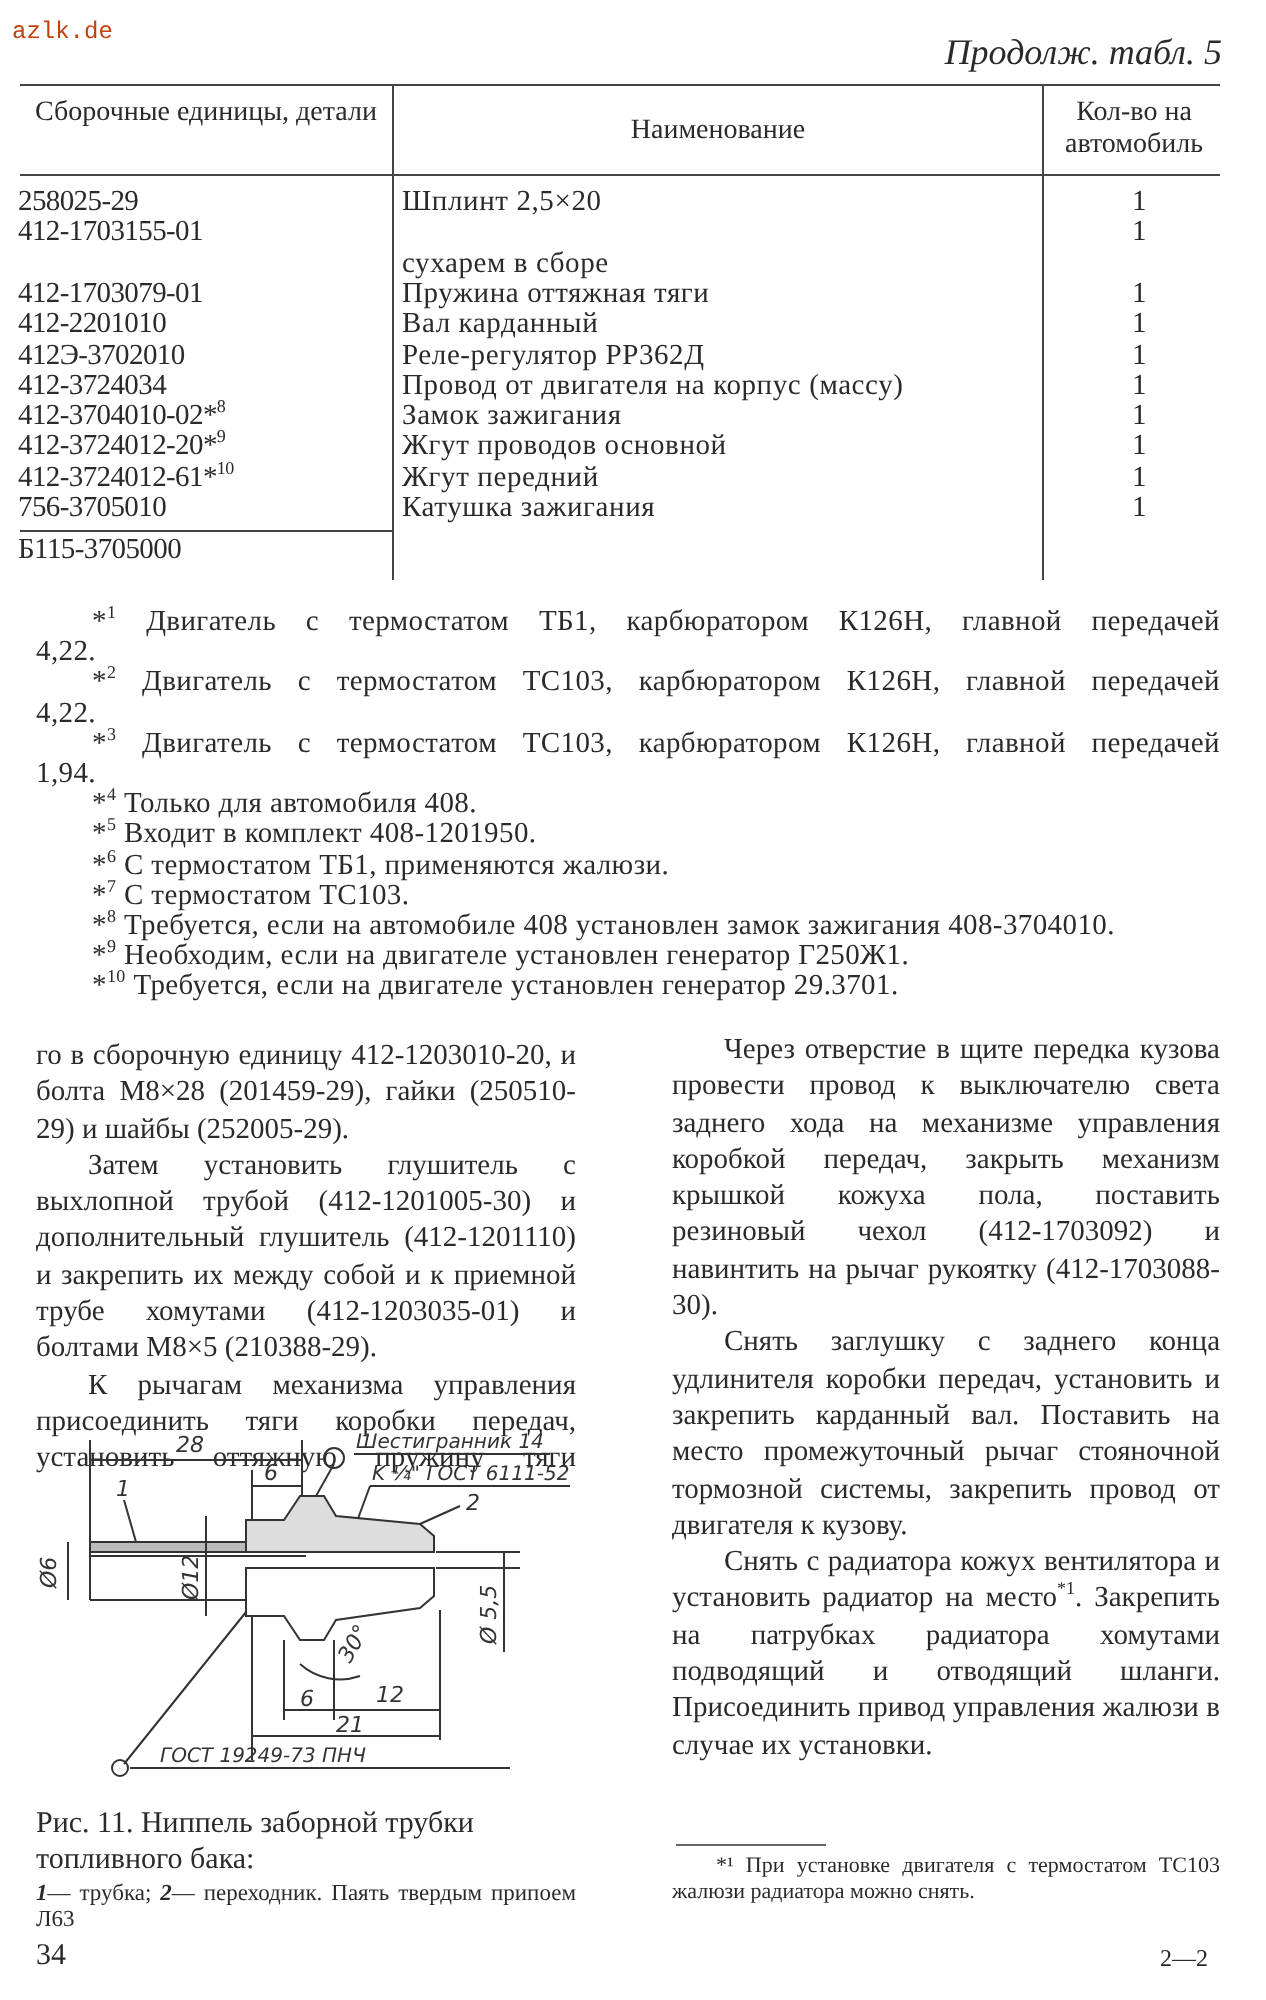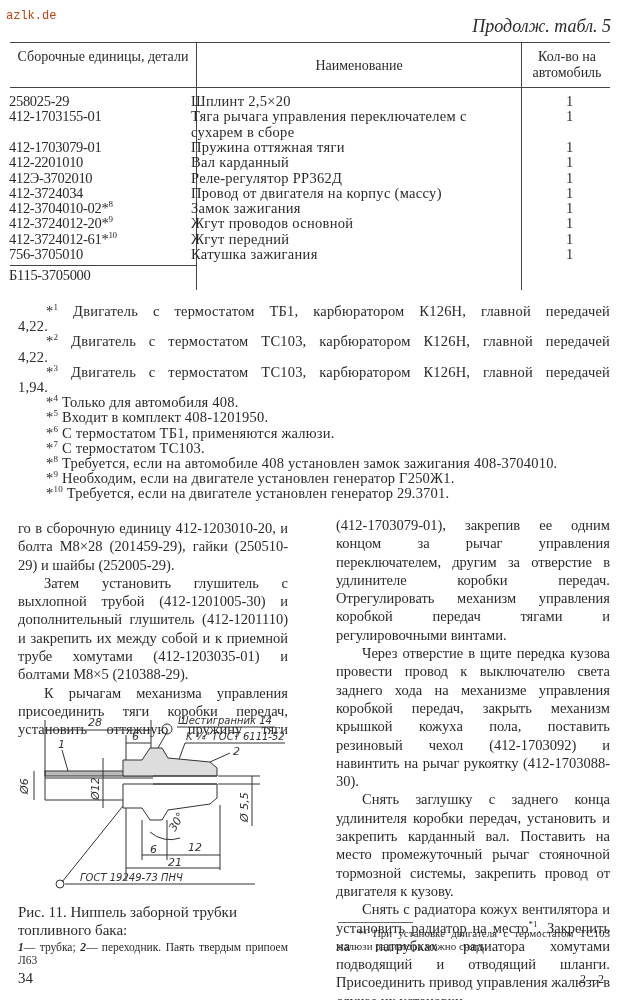--- a/index.html
+++ b/index.html
@@ -7,21 +7,21 @@
          font-family:"Liberation Serif","DejaVu Serif",serif; color:#2a2a2a; }
   .abs { position:absolute; }
   .watermark { left:6px; top:9px; font-family:Liberation Mono, monospace;
                font-size:12px; color:#c2410c; }
   .cont { right:22px; top:16px; font-style:italic; font-size:18px; }
   .hline { background:#444; height:1px; }
   .vline { background:#444; width:1px; }
   .th { font-size:14px; text-align:center; line-height:16px; }
   .tbl-row { position:absolute; left:0; width:633px; height:15px; font-size:14.5px; line-height:15px; }
   .tbl-row .c1 { position:absolute; left:9px; letter-spacing:-0.3px; }
-  .tbl-row .c2 { position:absolute; left:191px; letter-spacing:0.3px; }
+  .tbl-row .c2 { position:absolute; left:201px; letter-spacing:0.3px; }
   .tbl-row .c3 { position:absolute; left:566px; }
   sup { font-size:9px; vertical-align:6px; line-height:0; }
   .fn { position:absolute; font-size:14.5px; line-height:15px; letter-spacing:0.2px; }
   .col-text { position:absolute; font-size:14.5px; line-height:18.3px; text-align:justify; }
   .col-text p { margin:0; text-indent:0; }
   .col-text p.ind { text-indent:26px; }
   .col-text p.last { text-align-last:justify; }
   .cap { position:absolute; left:18px; top:903px; width:270px; font-size:15px; line-height:18px; }
   .legend { position:absolute; left:18px; top:941px; width:270px; font-size:11.5px; line-height:13px; text-align:justify; }
   .pgnum { left:18px; top:970px; font-size:15px; }
@@ -50,21 +50,20 @@
   </div>
 
   <div id="rows">
       <div class="tbl-row" style="top: 94px;">
         <span class="c1"><span>258025-29</span><sup></sup></span>
         <span class="c2">Шплинт 2,5×20</span>
         <span class="c3">1</span>
       </div>
       <div class="tbl-row" style="top: 109.3px;">
         <span class="c1"><span>412-1703155-01</span><sup></sup></span>
-        <span class="c2">Тяга рычага управления переключателем с</span>
         <span class="c3">1</span>
       </div>
       <div class="tbl-row" style="top: 124.6px;">
         <span class="c1"><span></span><sup></sup></span>
         <span class="c2">сухарем в сборе</span>
         <span class="c3"></span>
       </div>
       <div class="tbl-row" style="top: 139.9px;">
         <span class="c1"><span>412-1703079-01</span><sup></sup></span>
         <span class="c2">Пружина оттяжная тяги</span>
@@ -129,21 +128,20 @@
     <div class="fn" style="left: 46px; top: 486.4px; width: 564px; text-align: left; text-align-last: left;"><span>*</span><sup>10</sup> <span>Требуется, если на двигателе установлен генератор 29.3701.</span></div>
   </div>
 
 <div class="col-text" style="left:18px;top:519px;width:270px;">
   <p class="">го в сборочную единицу 412-1203010-20, и болта М8×28 (201459-29), гайки (250510-29) и шайбы (252005-29).</p>
   <p class="ind">Затем установить глушитель с выхлопной трубой (412-1201005-30) и дополнительный глушитель (412-1201110) и закрепить их между собой и к приемной трубе хомутами (412-1203035-01) и болтами М8×5 (210388-29).</p>
   <p class="ind last">К рычагам механизма управления присоединить тяги коробки передач, установить оттяжную пружину тяги</p>
 </div>
 
 <div class="col-text" style="left:336px;top:516px;width:274px;">
-  <p>(412-1703079-01), закрепив ее одним концом за рычаг управления переключателем, другим за отверстие в удлинителе коробки передач. Отрегулировать механизм управления коробкой передач тягами и регулировочными винтами.</p>
   <p class="ind">Через отверстие в щите передка кузова провести провод к выключателю света заднего хода на механизме управления коробкой передач, закрыть механизм крышкой кожуха пола, поставить резиновый чехол (412-1703092) и навинтить на рычаг рукоятку (412-1703088-30).</p>
   <p class="ind">Снять заглушку с заднего конца удлинителя коробки передач, установить и закрепить карданный вал. Поставить на место промежуточный рычаг стояночной тормозной системы, закрепить провод от двигателя к кузову.</p>
   <p class="ind"><span>Снять с радиатора кожух вентилятора и установить радиатор на место</span><sup>*1</sup><span>. Закрепить на патрубках радиатора хомутами подводящий и отводящий шланги. Присоединить привод управления жалюзи в случае их установки.</span></p>
 </div>
 <div class="abs hline" style="left:338px;top:922px;width:75px;background:#666;"></div>
 <div class="rfn"><span style="display:inline-block;width:22px;"></span><span>*¹ При установке двигателя с термостатом ТС103 жалюзи радиатора можно снять.</span></div>
 
 <svg class="abs" style="left:10px;top:710px;" width="300" height="190" viewBox="0 0 300 190">
   <g stroke="#333" fill="none" stroke-width="1">
 

